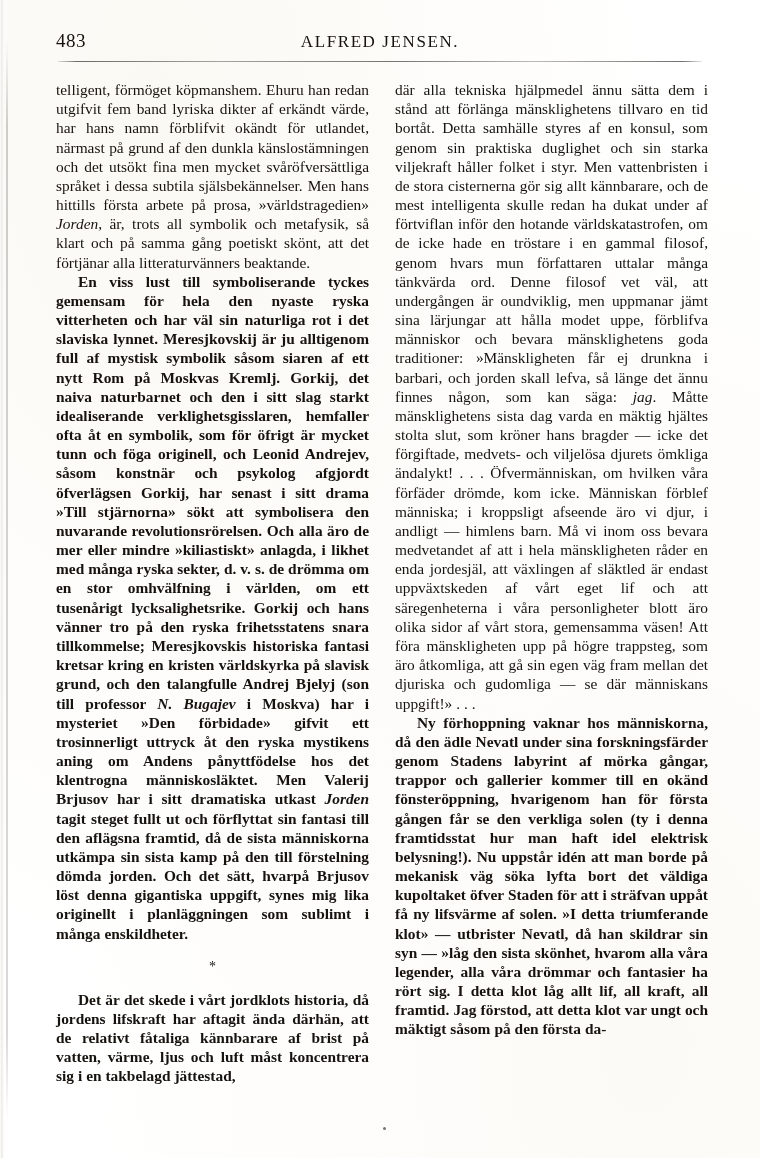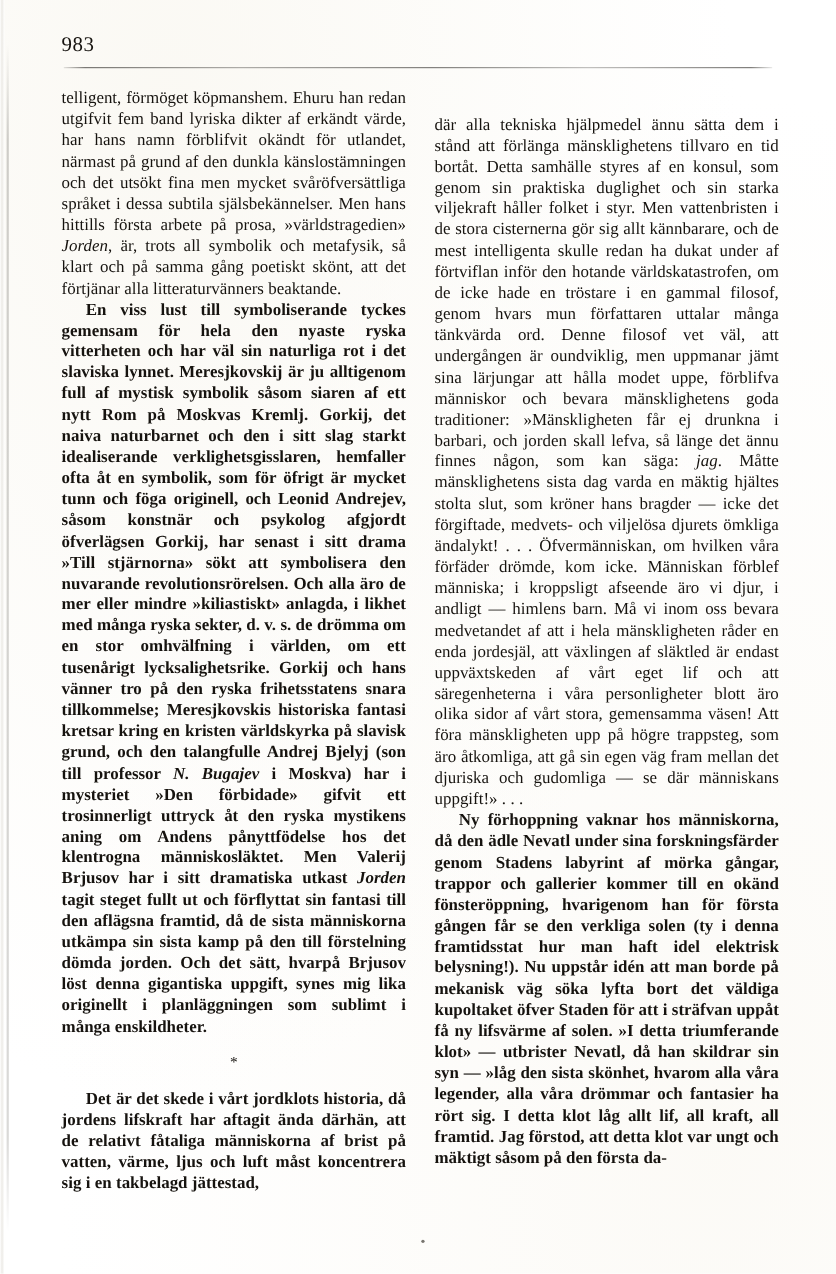--- a/index.html
+++ b/index.html
@@ -88,21 +88,20 @@
   }
 
   
   .columns {
     position: absolute;
     left: 56px;
     top: 80px;
     width: 652px;
     display: flex;
     gap: 26px;
-    align-items: center;
   }
   .col {
     width: 313px;
   }
   .col p {
     margin: 0;
     font-size: 15.4px;
     line-height: 19.17px;
     text-align: justify;
     text-justify: inter-word;
@@ -140,30 +139,31 @@
 </style>
 </head>
 <body>
 
 <div class="page">
   <div class="paper-tint"></div>
   <div class="scan-edge-left"></div>
   <div class="scan-edge-left2"></div>
 
   <div class="running-head">
-    <div class="folio">983</div>
+    <div class="folio">483</div>
+    <div class="head-title">ALFRED JENSEN.</div>
   </div>
   <div class="head-rule"></div>
 
   <div class="columns">
     <div class="col" id="col-left">
         <p class="cont"><span>telligent, förmöget köpmanshem. Ehuru han redan utgifvit fem band lyriska dikter af erkändt värde, har hans namn förblifvit okändt för utlandet, närmast på grund af den dunkla känslostämningen och det utsökt fina men mycket svåröfversättliga språket i dessa subtila själsbekännelser. Men hans hittills första arbete på prosa, »världstragedien» </span><i>Jorden</i><span>, är, trots all symbolik och metafysik, så klart och på samma gång poetiskt skönt, att det förtjänar alla litteraturvänners beaktande.</span></p>
         <p class="indent"><span>En viss lust till symboliserande tyckes gemensam för hela den nyaste ryska vitterheten och har väl sin naturliga rot i det slaviska lynnet. Meresjkovskij är ju alltigenom full af mystisk symbolik såsom siaren af ett nytt Rom på Moskvas Kremlj. Gorkij, det naiva naturbarnet och den i sitt slag starkt idealiserande verklighetsgisslaren, hemfaller ofta åt en symbolik, som för öfrigt är mycket tunn och föga originell, och Leonid Andrejev, såsom konstnär och psykolog afgjordt öfverlägsen Gorkij, har senast i sitt drama »Till stjärnorna» sökt att symbolisera den nuvarande revolutionsrörelsen. Och alla äro de mer eller mindre »kiliastiskt» anlagda, i likhet med många ryska sekter, d. v. s. de drömma om en stor omhvälfning i världen, om ett tusenårigt lycksalighetsrike. Gorkij och hans vänner tro på den ryska frihetsstatens snara tillkommelse; Meresjkovskis historiska fantasi kretsar kring en kristen världskyrka på slavisk grund, och den talangfulle Andrej Bjelyj (son till professor </span><i>N. Bugajev</i><span> i Moskva) har i mysteriet »Den förbidade» gifvit ett trosinnerligt uttryck åt den ryska mystikens aning om Andens pånyttfödelse hos det klentrogna människosläktet. Men Valerij Brjusov har i sitt dramatiska utkast </span><i>Jorden</i><span> tagit steget fullt ut och förflyttat sin fantasi till den aflägsna framtid, då de sista människorna utkämpa sin sista kamp på den till förstelning dömda jorden. Och det sätt, hvarpå Brjusov löst denna gigantiska uppgift, synes mig lika originellt i planläggningen som sublimt i många enskildheter.</span></p>
         <div class="sep-star">*</div>
-        <p class="indent"><span>Det är det skede i vårt jordklots historia, då jordens lifskraft har aftagit ända därhän, att de relativt fåtaliga människorna af brist på vatten, värme, ljus och luft måst koncentrera sig i en takbelagd jättestad,</span></p>
+        <p class="indent"><span>Det är det skede i vårt jordklots historia, då jordens lifskraft har aftagit ända därhän, att de relativt fåtaliga kännbarare af brist på vatten, värme, ljus och luft måst koncentrera sig i en takbelagd jättestad,</span></p>
       </div>
     <div class="col" id="col-right">
         <p class="cont"><span>där alla tekniska hjälpmedel ännu sätta dem i stånd att förlänga mänsklighetens tillvaro en tid bortåt. Detta samhälle styres af en konsul, som genom sin praktiska duglighet och sin starka viljekraft håller folket i styr. Men vattenbristen i de stora cisternerna gör sig allt kännbarare, och de mest intelligenta skulle redan ha dukat under af förtviflan inför den hotande världskatastrofen, om de icke hade en tröstare i en gammal filosof, genom hvars mun författaren uttalar många tänkvärda ord. Denne filosof vet väl, att undergången är oundviklig, men uppmanar jämt sina lärjungar att hålla modet uppe, förblifva människor och bevara mänsklighetens goda traditioner: »Mänskligheten får ej drunkna i barbari, och jorden skall lefva, så länge det ännu finnes någon, som kan säga: </span><i>jag</i><span>. Måtte mänsklighetens sista dag varda en mäktig hjältes stolta slut, som kröner hans bragder — icke det förgiftade, medvets- och viljelösa djurets ömkliga ändalykt! . . . Öfvermänniskan, om hvilken våra förfäder drömde, kom icke. Människan förblef människa; i kroppsligt afseende äro vi djur, i andligt — himlens barn. Må vi inom oss bevara medvetandet af att i hela mänskligheten råder en enda jordesjäl, att växlingen af släktled är endast uppväxtskeden af vårt eget lif och att säregenheterna i våra personligheter blott äro olika sidor af vårt stora, gemensamma väsen! Att föra mänskligheten upp på högre trappsteg, som äro åtkomliga, att gå sin egen väg fram mellan det djuriska och gudomliga — se där människans uppgift!» . . .</span></p>
         <p class="indent"><span>Ny förhoppning vaknar hos människorna, då den ädle Nevatl under sina forskningsfärder genom Stadens labyrint af mörka gångar, trappor och gallerier kommer till en okänd fönsteröppning, hvarigenom han för första gången får se den verkliga solen (ty i denna framtidsstat hur man haft idel elektrisk belysning!). Nu uppstår idén att man borde på mekanisk väg söka lyfta bort det väldiga kupoltaket öfver Staden för att i sträfvan uppåt få ny lifsvärme af solen. »I detta triumferande klot» — utbrister Nevatl, då han skildrar sin syn — »låg den sista skönhet, hvarom alla våra legender, alla våra drömmar och fantasier ha rört sig. I detta klot låg allt lif, all kraft, all framtid. Jag förstod, att detta klot var ungt och mäktigt såsom på den första da-</span></p>
       </div>
   </div>
 
   <div class="bottom-speck"></div>
 </div>
 

